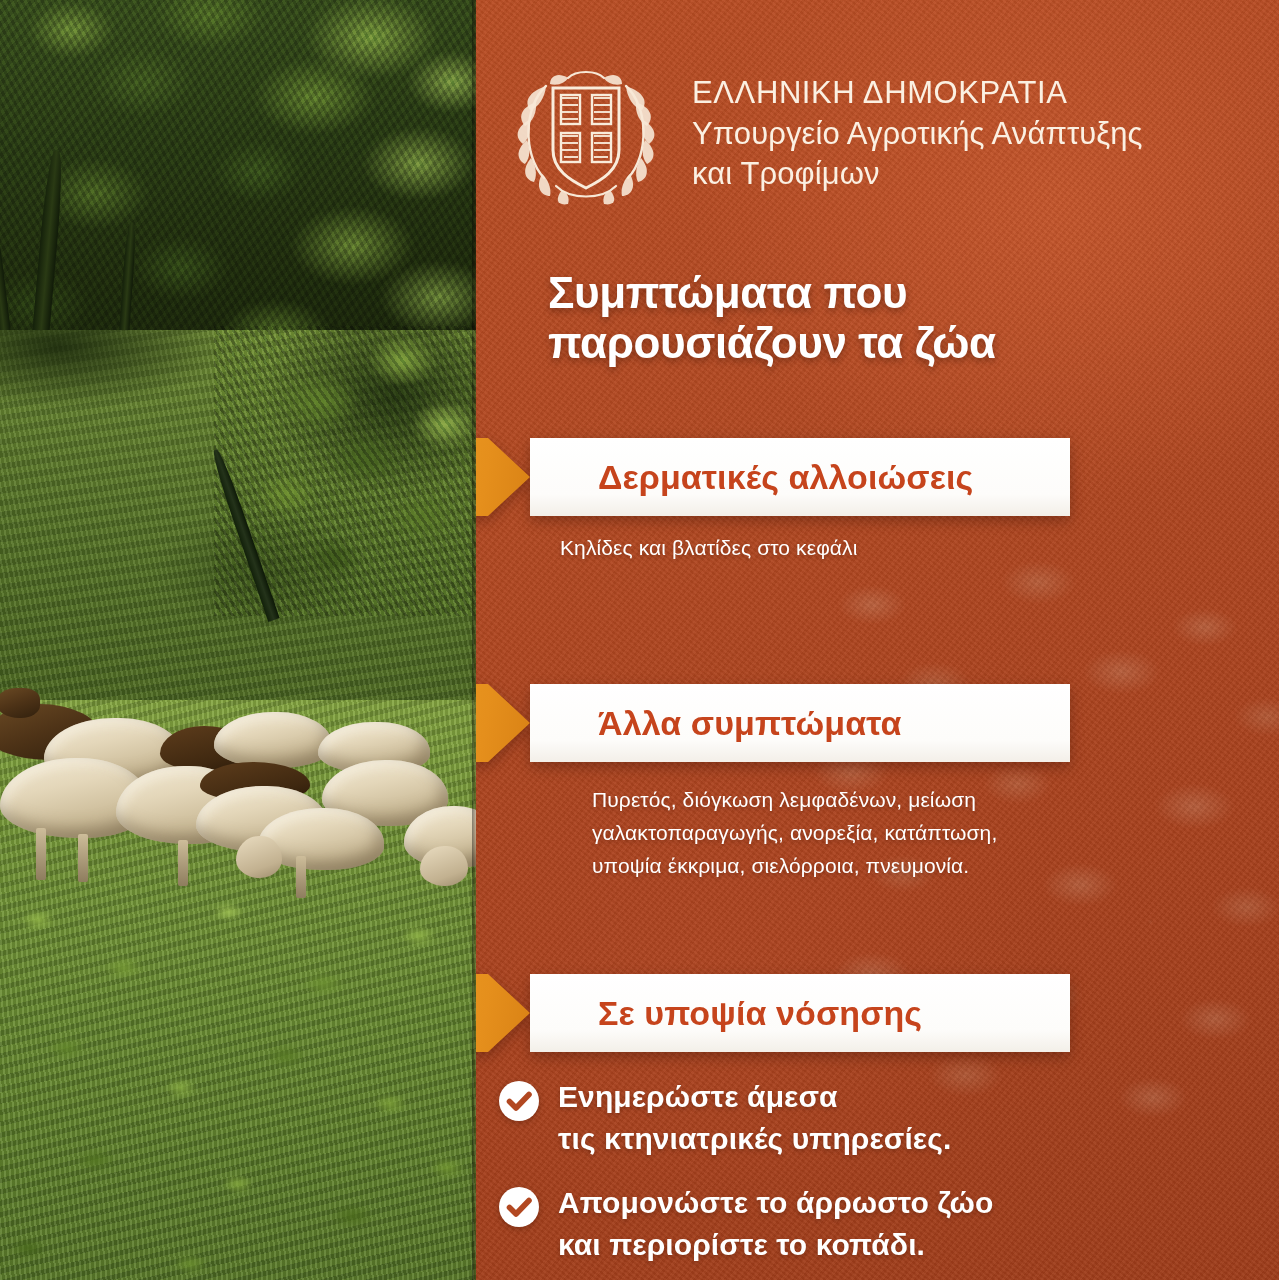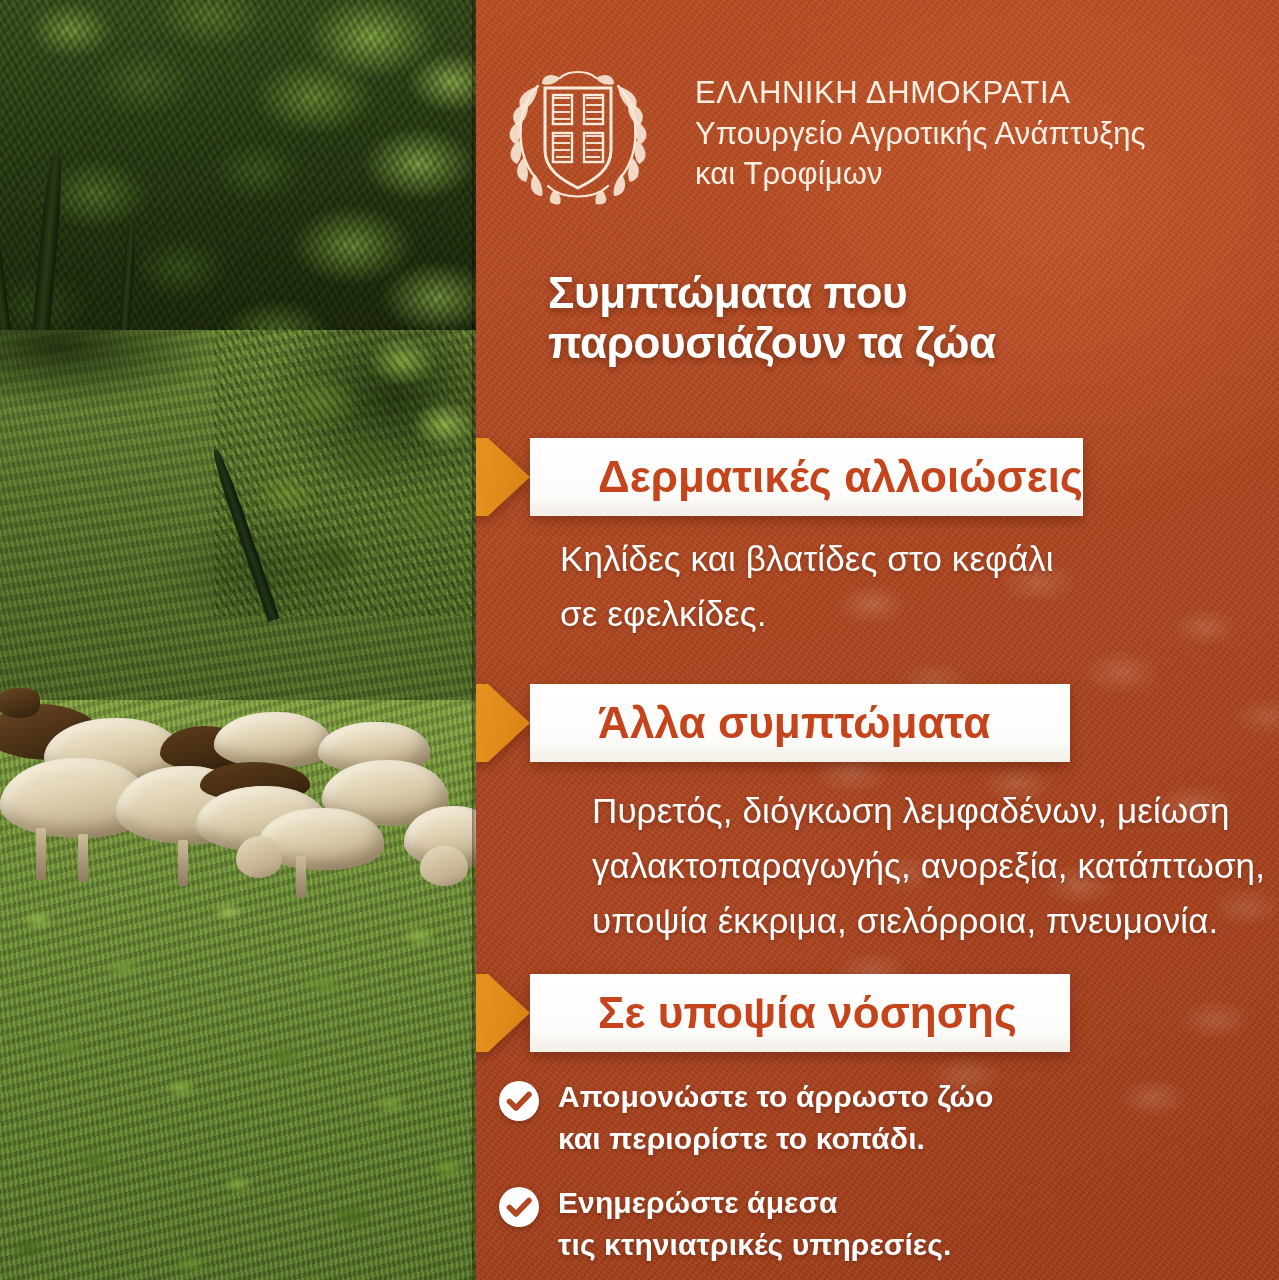--- a/index.html
+++ b/index.html
@@ -221,24 +221,24 @@
       radial-gradient(ellipse 56px 32px at 82% 82%, #eee4ce, transparent 66%),
       radial-gradient(ellipse 58px 33px at 34% 92%, #e0d2b6, transparent 66%),
       radial-gradient(ellipse 54px 31px at 70% 96%, #f0e6d0, transparent 66%);
     filter: blur(1.5px);
     pointer-events: none;
   }
 
   
   .header {
     position: absolute;
-    left: 28px; top: 58px;
+    left: 36px; top: 58px;
     display: flex;
     align-items: center;
-    gap: 43px;
+    gap: 32px;
   }
   .emblem { width: 148px; height: 148px; flex: none; }
   .ministry { padding-top: 4px; }
   .ministry .l1 {
     font-size: 31px; font-weight: 400; letter-spacing: .6px;
     color: #fbf0e2; line-height: 1.32; white-space: nowrap;
   }
   .ministry .l2, .ministry .l3 {
     font-size: 31px; font-weight: 400; letter-spacing: .1px;
     color: #fbf0e2; line-height: 1.32; white-space: nowrap;
@@ -274,36 +274,36 @@
     clip-path: polygon(0 0, 58% 0, 100% 50%, 58% 100%, 0 100%, 34% 50%);
   }
   .banner-body {
     flex: 1;
     background: linear-gradient(180deg, #ffffff 0%, #fdfcfa 72%, #f3efe8 100%);
     display: flex;
     align-items: center;
     padding-left: 68px;
   }
   .banner-body span {
-    font-size: 44px;
+    font-size: 34px;
     font-weight: 700;
     color: #c6441c;
     letter-spacing: .1px;
     white-space: nowrap;
   }
 
   #banner-1 { top: 438px; }
   #banner-2 { top: 684px; text-align: center; }
   #banner-3 { top: 974px; }
 
   
   .para {
     position: absolute;
     color: #ffffff;
-    font-size: 35px;
+    font-size: 21px;
     font-weight: 400;
     line-height: 1.57;
     letter-spacing: .1px;
     text-shadow: 0 2px 4px rgba(60,18,4,.32);
   }
   #para-1 { left: 84px; top: 532px; width: 660px; }
   #para-2 { left: 84px; top: 784px; width: 690px; margin-left: 32px; }
 
   
   .bullets {
@@ -453,21 +453,20 @@
     </div>
 
     <div class="banner" id="banner-1">
       <div class="chev"></div>
       <div class="banner-body">
         <span>Δερματικές αλλοιώσεις</span>
       </div>
     </div>
     <div class="para" id="para-1">
       <div>Κηλίδες και βλατίδες στο κεφάλι</div>
-      <div>σε εφελκίδες.</div>
     </div>
 
     <div class="banner" id="banner-2">
       <div class="chev"></div>
       <div class="banner-body">
         <span>Άλλα συμπτώματα</span>
       </div>
     </div>
     <div class="para" id="para-2">
       <div>Πυρετός, διόγκωση λεμφαδένων, μείωση</div>
@@ -476,38 +475,38 @@
     </div>
 
     <div class="banner" id="banner-3">
       <div class="chev"></div>
       <div class="banner-body">
         <span>Σε υποψία νόσησης</span>
       </div>
     </div>
 
     <div class="bullets">
+
+      <div class="bullet">
+        <svg class="check" viewBox="0 0 42 42">
+          <circle cx="21" cy="21" r="20" fill="#ffffff"></circle>
+          <path d="M11.5 21.5 L18 28 L31 14.5" fill="none" stroke="#b24821" stroke-width="5.6" stroke-linecap="round" stroke-linejoin="round"></path>
+        </svg>
+        <div class="bullet-text">
+          <div>Ενημερώστε άμεσα</div>
+          <div>τις κτηνιατρικές υπηρεσίες.</div>
+        </div>
+      </div>
 
       <div class="bullet">
         <svg class="check" viewBox="0 0 42 42">
           <circle cx="21" cy="21" r="20" fill="#ffffff"></circle>
           <path d="M11.5 21.5 L18 28 L31 14.5" fill="none" stroke="#b24821" stroke-width="5.6" stroke-linecap="round" stroke-linejoin="round"></path>
         </svg>
         <div class="bullet-text">
           <div>Απομονώστε το άρρωστο ζώο</div>
           <div>και περιορίστε το κοπάδι.</div>
         </div>
       </div>
 
-      <div class="bullet">
-        <svg class="check" viewBox="0 0 42 42">
-          <circle cx="21" cy="21" r="20" fill="#ffffff"></circle>
-          <path d="M11.5 21.5 L18 28 L31 14.5" fill="none" stroke="#b24821" stroke-width="5.6" stroke-linecap="round" stroke-linejoin="round"></path>
-        </svg>
-        <div class="bullet-text">
-          <div>Ενημερώστε άμεσα</div>
-          <div>τις κτηνιατρικές υπηρεσίες.</div>
-        </div>
-      </div>
-
     </div>
   </div>
 </div>
 
 </body></html>

